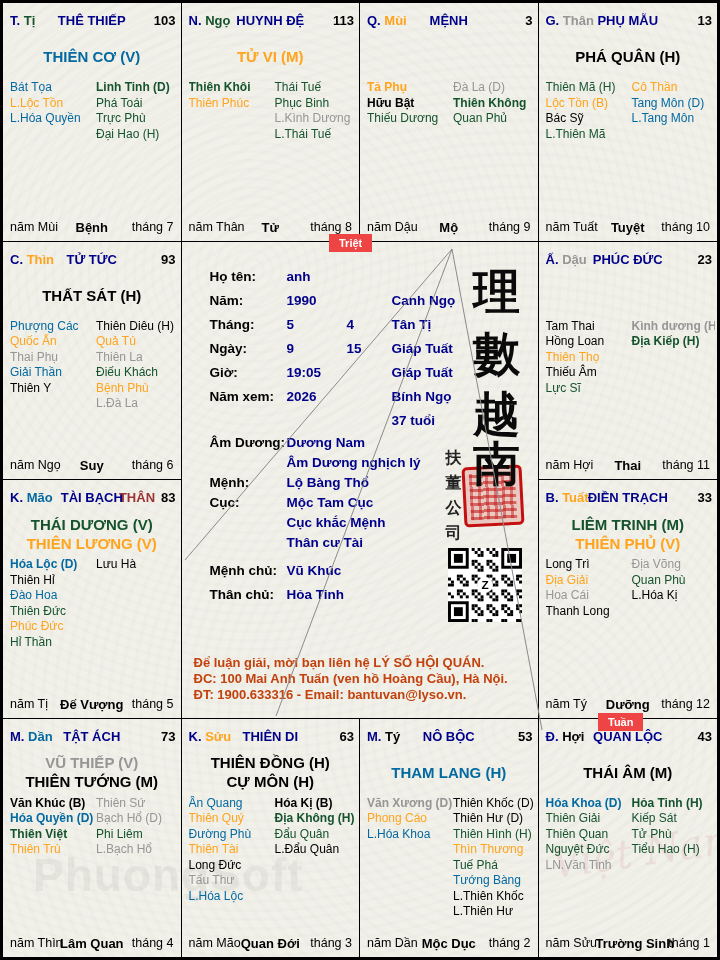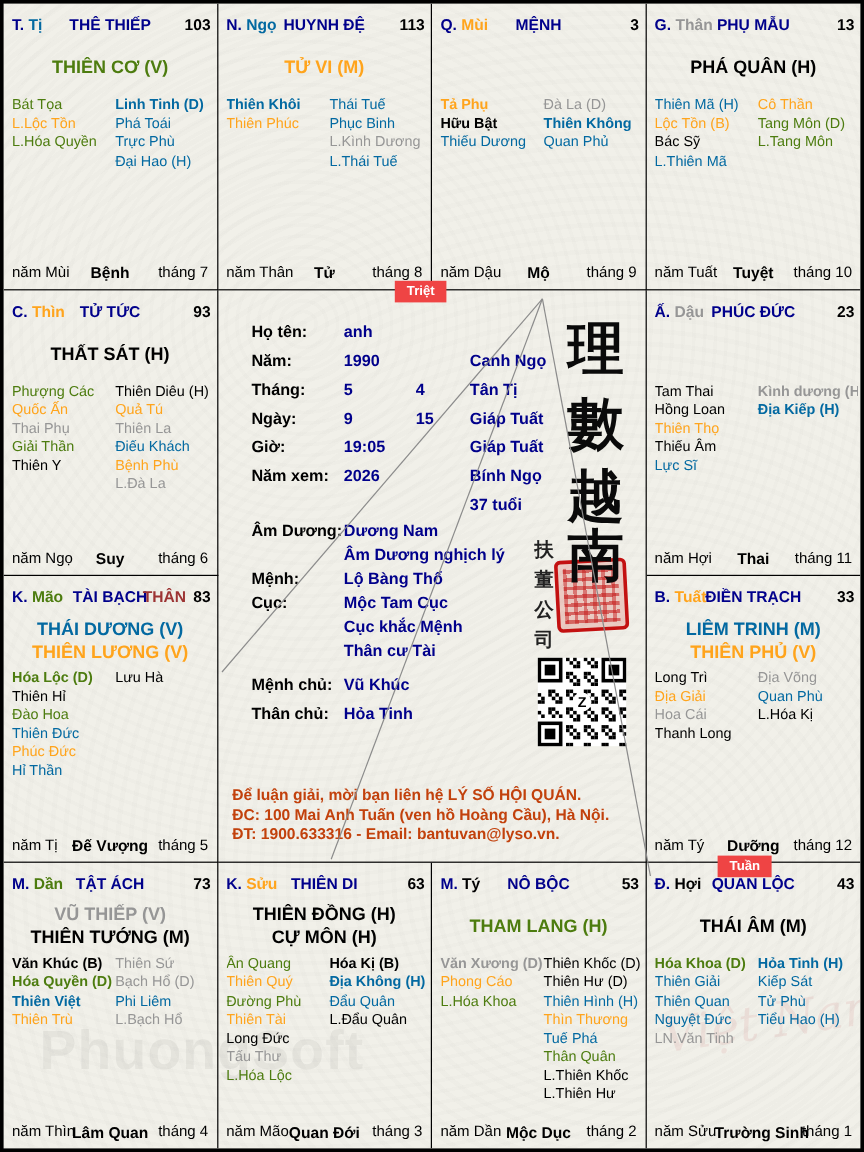--- a/index.html
+++ b/index.html
@@ -26,21 +26,21 @@
   .col{display:flex;flex-direction:column;}
   .col.left{width:86px;flex:none;}
   .col.right{flex:1;}
   .star{font-size:12px;line-height:15.5px;white-space:nowrap;}
   .b{font-weight:bold;}
   .cell-foot{position:absolute;left:7px;right:7px;bottom:5px;height:17px;font-size:12.5px;line-height:17px;color:#000;}
   .fyear{position:absolute;left:0;}
   .fmonth{position:absolute;right:0;margin-left:11px;}
   .fstage{position:absolute;left:50px;right:50px;text-align:center;font-weight:bold;font-size:13px;white-space:nowrap;}
 
-  .c-red{color:#0369a1}.c-orange{color:#FFA41C}.c-green{color:#4d7c0f}
+  .c-red{color:#14532d}.c-orange{color:#FFA41C}.c-green{color:#0369a1}
   .c-gray{color:#969696}.c-black{color:#000}
 
   .crow{position:absolute;left:28px;height:20px;font-size:13.5px;font-weight:bold;line-height:18px;white-space:nowrap;z-index:3;}
   .clabel{color:#000000;}
   .cval{position:absolute;top:0;color:#00008B;}
 
   .calli-char{position:absolute;left:288px;width:54px;text-align:center;font-family:"DejaVu Serif",serif;
     font-weight:bold;font-size:47px;line-height:52px;color:#0a0a0a;z-index:4;}
   .side-char{position:absolute;left:261px;width:22px;text-align:center;font-family:"DejaVu Serif",serif;
     font-size:16px;font-weight:bold;color:#222;z-index:3;}
@@ -367,21 +367,21 @@
           <div class="star c-gray b">Văn Xương (D)</div>
           <div class="star c-orange">Phong Cáo</div>
           <div class="star c-green">L.Hóa Khoa</div>
         </div>
         <div class="col right">
           <div class="star c-black">Thiên Khốc (D)</div>
           <div class="star c-black">Thiên Hư (D)</div>
           <div class="star c-red">Thiên Hình (H)</div>
           <div class="star c-orange">Thìn Thương</div>
           <div class="star c-red">Tuế Phá</div>
-          <div class="star c-green">Thân Quân</div>
+          <div class="star c-green">Tướng Bàng</div>
           <div class="star c-black">L.Thiên Khốc</div>
           <div class="star c-black">L.Thiên Hư</div>
         </div>
       </div>
       <div class="cell-foot">
         <span class="fyear">năm Dần</span>
         <span class="fstage">Mộc Dục</span>
         <span class="fmonth">tháng 2</span>
       </div>
     </div>

